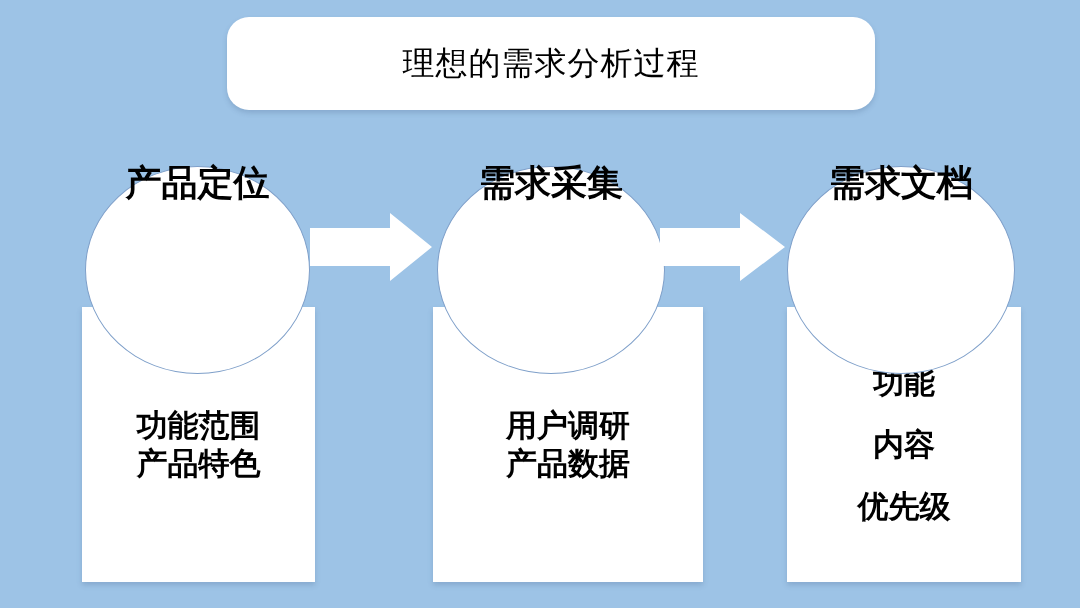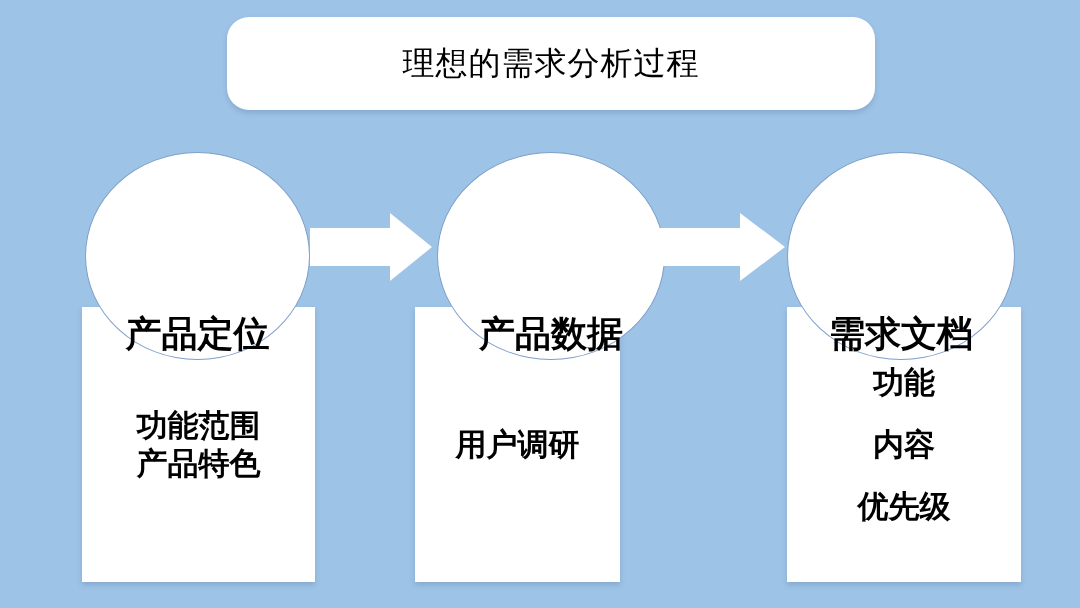--- a/index.html
+++ b/index.html
@@ -30,32 +30,32 @@
     font-size:32px;font-weight:normal;letter-spacing:1px;
   }
   .stage-rect{
     position:absolute;top:307px;height:275px;
     background:var(--panel);
     display:flex;flex-direction:column;
     align-items:center;justify-content:center;
     box-shadow:0 3px 5px rgba(70,100,140,0.25);
   }
   .stage-rect.pos-1{left:82px;width:233px;}
-  .stage-rect.pos-2{left:415px;width:205px;}
+  .stage-rect.pos-2{left:433px;width:270px;}
   .stage-rect.pos-3{left:787px;width:234px;gap:24px;}
   .stage-item{
     font-size:31px;font-weight:bold;line-height:38px;
     text-align:center;white-space:nowrap;
   }
   .stage-circle{
-    position:absolute;top:152px;height:208px;
+    position:absolute;top:166px;height:208px;
     background:var(--panel);
     border:1.5px solid var(--circle-border);
     border-radius:50%;
-    display:flex;align-items:flex-end;justify-content:center;
+    display:flex;align-items:flex-start;justify-content:center;
   }
   .stage-circle.pos-1{left:85px;width:225px;}
   .stage-circle.pos-2{left:437px;width:228px;}
   .stage-circle.pos-3{left:787px;width:228px;}
   .circle-label{
     font-size:36px;font-weight:bold;white-space:nowrap;
     margin-top:-8px;
   }
   .flow-arrow{
     position:absolute;top:213px;height:68px;
@@ -71,32 +71,33 @@
 <div class="title-box">
   <span class="title-text">理想的需求分析过程</span>
 </div>
 
 <div class="stage-rect pos-1">
   <div class="stage-item">功能范围</div>
   <div class="stage-item">产品特色</div>
 </div>
 <div class="stage-rect pos-2">
   <div class="stage-item">用户调研</div>
+  <div class="stage-item">产品数据</div>
 </div>
 <div class="stage-rect pos-3">
   <div class="stage-item">功能</div>
   <div class="stage-item">内容</div>
   <div class="stage-item">优先级</div>
 </div>
 
 <div class="stage-circle pos-1">
   <span class="circle-label">产品定位</span>
 </div>
 <div class="stage-circle pos-2">
-  <span class="circle-label">产品数据</span>
+  <span class="circle-label">需求采集</span>
 </div>
 <div class="stage-circle pos-3">
   <span class="circle-label">需求文档</span>
 </div>
 
 <svg class="flow-arrow pos-1" viewBox="0 0 122 68" preserveAspectRatio="none" aria-hidden="true">
   <polygon points="0,15 80,15 80,0 122,34 80,68 80,53 0,53"></polygon>
 </svg>
 <svg class="flow-arrow pos-2" viewBox="0 0 125 68" preserveAspectRatio="none" aria-hidden="true">
   <polygon points="0,15 80,15 80,0 125,34 80,68 80,53 0,53"></polygon>

